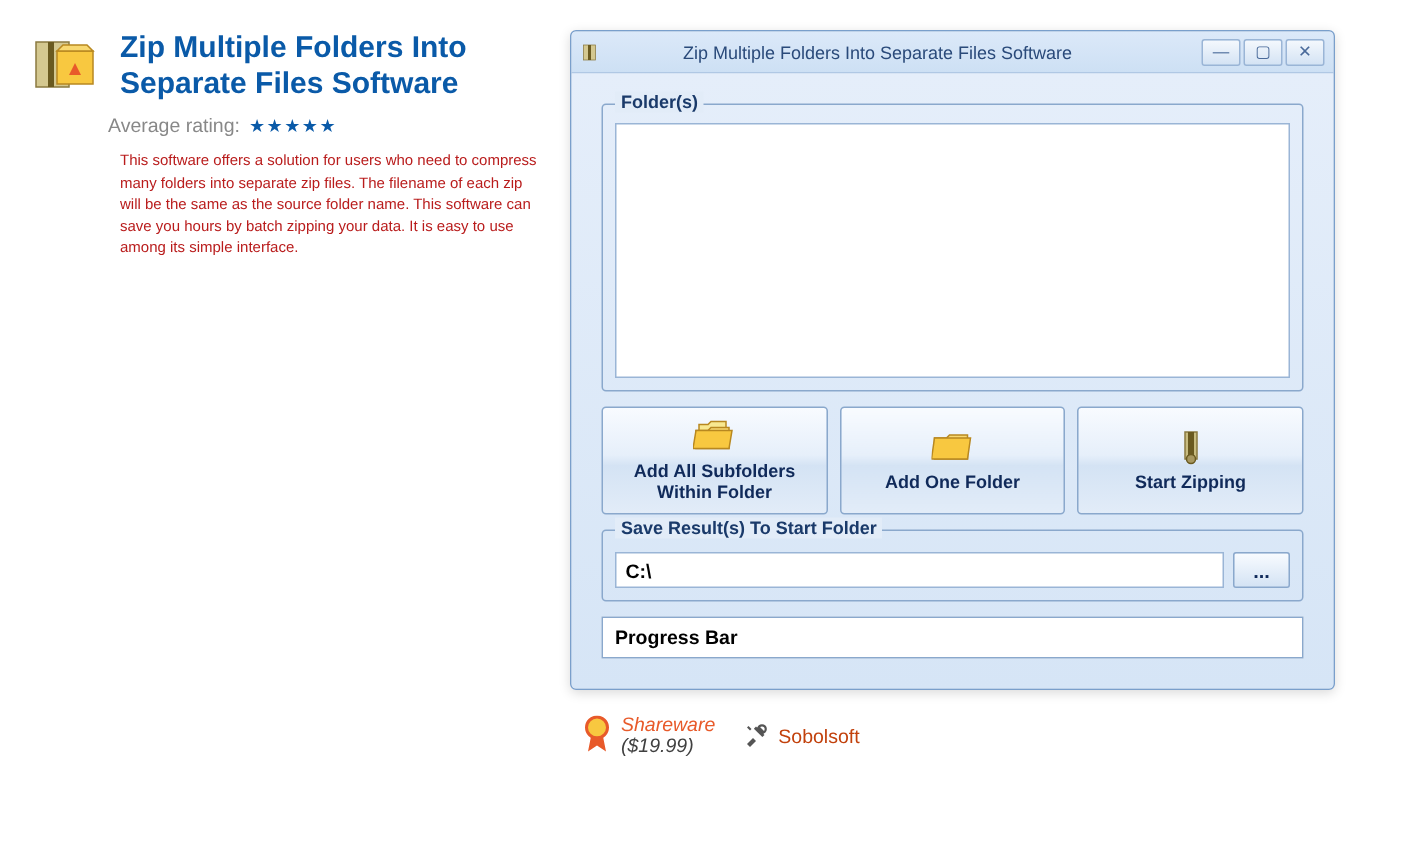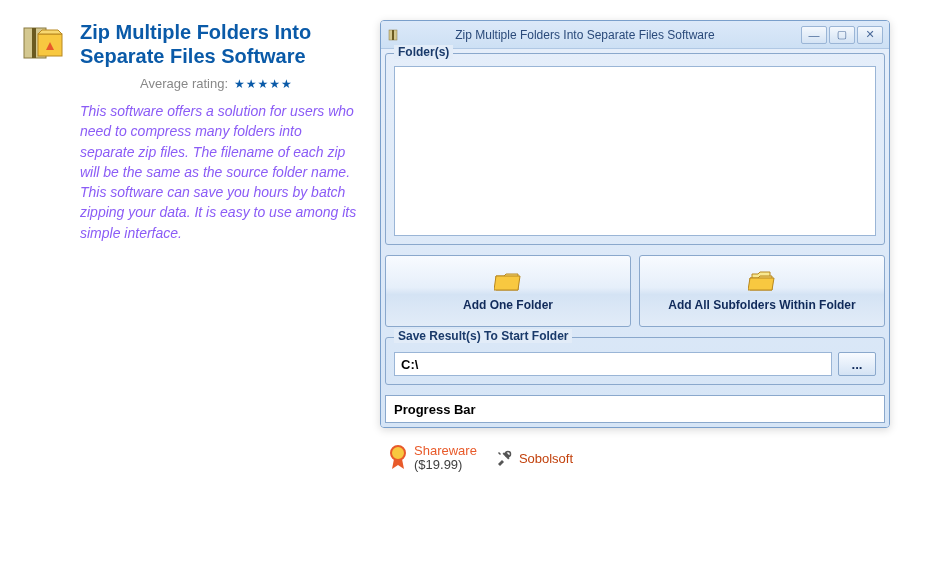--- a/index.html
+++ b/index.html
@@ -32,34 +32,32 @@
       font-size: 20px;
       font-weight: bold;
       line-height: 1.2;
     }
     .rating-row {
       display: flex;
       align-items: center;
       gap: 6px;
       margin-bottom: 10px;
       margin-left: 52px;
-      justify-content: center;
     }
     .rating-label {
       color: #888;
       font-size: 13px;
     }
     .stars { display: flex; gap: 1px; }
     .star { color: #0a5aa8; font-size: 12px; }
     .description {
       margin-left: 60px;
-      color: #8b5cf6;
-      font-size: 14px;
+      color: #b91c1c;
+      font-size: 10px;
       line-height: 1.45;
-      font-style: italic;
     }
     .right-col {
       flex: 1;
       display: flex;
       flex-direction: column;
     }
     .app-window {
       background: linear-gradient(#e8f0fb, #d8e6f7);
       border: 1px solid #7a9fcb;
       border-radius: 4px;
@@ -91,21 +89,21 @@
       border: 1px solid #9ab5d6;
       border-radius: 2px;
       display: flex;
       align-items: center;
       justify-content: center;
       font-size: 11px;
       color: #4a6a9a;
       cursor: pointer;
     }
     .window-body {
-      padding: 4px;
+      padding: 20px;
       background: linear-gradient(#e5eefa, #d6e5f6);
     }
     .fieldset {
       border: 1px solid #8aa8cc;
       border-radius: 3px;
       padding: 8px;
       margin-bottom: 10px;
       position: relative;
       background: transparent;
     }
@@ -191,21 +189,21 @@
       gap: 18px;
       margin-top: 16px;
       padding-left: 8px;
     }
     .meta-item {
       display: flex;
       align-items: center;
       gap: 6px;
     }
     .ribbon-icon { width: 20px; height: 26px; }
-    .license-block { display: flex; flex-direction: column; line-height: 1.1; }
+    .license-block { display: flex; flex-direction: column; line-height: 1.1; font-style: italic; }
     .license-text { color: #e85a2a; font-size: 13px; }
     .price-text { color: #404040; font-size: 13px; }
     .vendor-text { color: #c2410c; font-size: 13px; }
     .tools-icon { width: 18px; height: 18px; }
   </style>
 </head>
 <body>
 
 <div class="left-col">
   <div class="product-header">
@@ -246,32 +244,40 @@
       </div>
     </div>
     <div class="window-body">
       <div class="fieldset">
         <span class="fieldset-legend">Folder(s)</span>
         <div class="folder-list"></div>
       </div>
       <div class="button-row">
         <button class="big-btn">
           <svg class="btn-icon" viewBox="0 0 28 24">
+            <path d="M4 4 L10 4 L12 2 L22 2 L22 14 L4 14 Z" fill="#f8e890" stroke="#b88820"></path>
+            <path d="M2 8 L10 8 L12 6 L24 6 L24 20 L2 20 Z" fill="#f8d870" stroke="#b88820"></path>
+            <path d="M2 8 L26 8 L24 20 L0 20 Z" fill="#f8c840" stroke="#b88820"></path>
+          </svg>
+          <span>Add All Subfolders Within Folder</span>
+        </button>
+        <button class="big-btn">
+          <svg class="btn-icon" viewBox="0 0 28 24">
             <path d="M2 6 L10 6 L12 4 L24 4 L24 20 L2 20 Z" fill="#f8d870" stroke="#b88820"></path>
             <path d="M2 6 L26 6 L24 20 L0 20 Z" fill="#f8c840" stroke="#b88820"></path>
           </svg>
           <span>Add One Folder</span>
         </button>
         <button class="big-btn">
           <svg class="btn-icon" viewBox="0 0 28 24">
-            <path d="M4 4 L10 4 L12 2 L22 2 L22 14 L4 14 Z" fill="#f8e890" stroke="#b88820"></path>
-            <path d="M2 8 L10 8 L12 6 L24 6 L24 20 L2 20 Z" fill="#f8d870" stroke="#b88820"></path>
-            <path d="M2 8 L26 8 L24 20 L0 20 Z" fill="#f8c840" stroke="#b88820"></path>
+            <rect x="10" y="2" width="8" height="18" fill="#c8bc80" stroke="#8a7a40"></rect>
+            <rect x="12" y="2" width="4" height="18" fill="#6a5a20"></rect>
+            <circle cx="14" cy="20" r="3" fill="#a89860" stroke="#6a5a20"></circle>
           </svg>
-          <span>Add All Subfolders Within Folder</span>
+          <span>Start Zipping</span>
         </button>
       </div>
       <div class="fieldset">
         <span class="fieldset-legend">Save Result(s) To Start Folder</span>
         <div class="save-row">
           <input class="path-input" value="C:\" style="">
           <button class="browse-btn">...</button>
         </div>
       </div>
       <div class="progress-fieldset">

